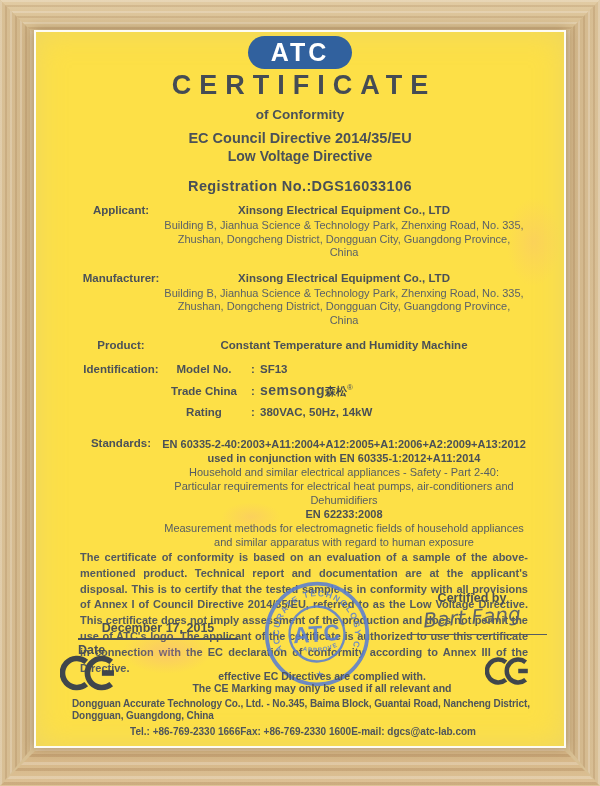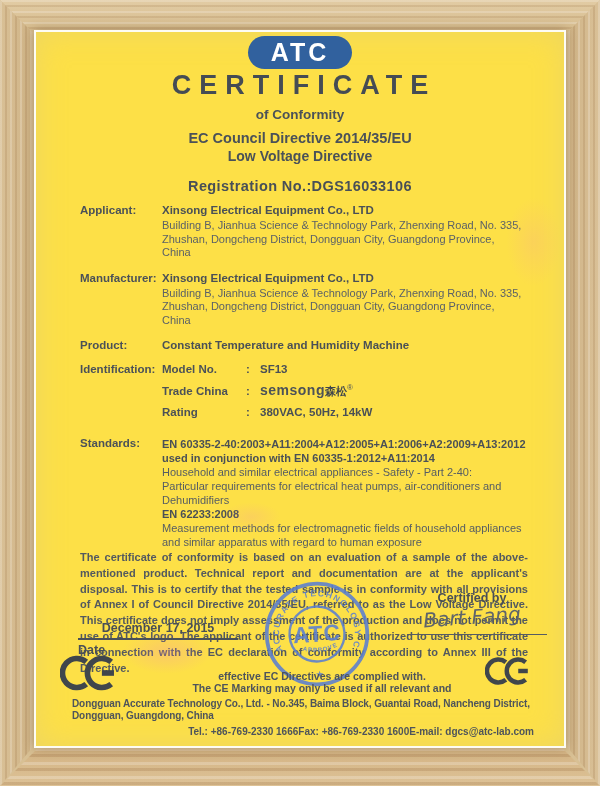--- a/index.html
+++ b/index.html
@@ -66,21 +66,21 @@
     margin-top:1px; font-size:27px; font-weight:bold; letter-spacing:8px;
     color:#454c54; text-indent:8px;
   }
   .sub-conformity { margin-top:6px; font-size:13.5px; font-weight:bold; color:#4a5158; }
   .directive1 { margin-top:8px; font-size:14.5px; font-weight:bold; color:#4a5158; }
   .directive2 { margin-top:2px; font-size:14px; font-weight:bold; color:#4a5158; }
   .registration { margin-top:14px; font-size:14.5px; font-weight:bold; color:#484f57; letter-spacing:.4px; }
 
   
   .info { padding:10px 38px 0 44px; }
-  .row { display:flex; margin-bottom:12px; }
+  .row { display:flex; margin-bottom:12px;text-align:center; }
   .row-label { width:82px; flex:0 0 82px; font-size:11.5px; font-weight:bold; color:#4b5158; }
   .row-value { flex:1; font-size:11.5px; }
   .company-name { font-weight:bold; color:#4a5056; font-size:11.5px; }
   .company-address { margin-top:3px; font-size:11px; line-height:13.5px; color:#5b6167; }
   .product-name { font-weight:bold; color:#4a5056; font-size:11.5px; }
   .ident-row { display:flex; margin-bottom:7px; align-items:baseline; }
   .ident-name { width:84px; flex:0 0 84px; font-size:11.5px; font-weight:bold; color:#4b5158; }
   .ident-sep { width:14px; flex:0 0 14px; font-size:11.5px; font-weight:bold; color:#4b5158; }
   .ident-value { font-size:11.5px; font-weight:bold; color:#4a5056; }
   .brand { font-size:14px; font-weight:bold; letter-spacing:.5px; color:#4c5258; }
@@ -101,21 +101,21 @@
   .certified-label { position:absolute; left:366px; top:6px; width:140px; text-align:center; font-size:12.5px; font-weight:bold; color:#494f56; }
   .signature { position:absolute; left:366px; top:20px; width:140px; text-align:center; font-size:20px; font-style:italic; color:#5e646b; transform:rotate(-4deg); font-family:"DejaVu Sans", sans-serif; }
   .sig-line { position:absolute; left:371px; top:49px; width:140px; border-bottom:1.5px solid #565c63; }
   .date-value { position:absolute; left:42px; top:36px; width:160px; text-align:center; font-size:12.5px; font-weight:bold; color:#494f56; padding-bottom:3px; border-bottom:2px solid #4a5057; }
   .date-label { position:absolute; left:42px; top:58px; width:160px; text-align:left; font-size:12.5px; font-weight:bold; color:#494f56; }
   .ce-left  { position:absolute; left:24px;  top:68px; width:58px; height:40px; }
   .ce-right { position:absolute; left:449px; top:70px; width:46px; height:32px; }
   .ce-note { position:absolute; left:116px; top:86px; width:340px; text-align:center; font-size:10.5px; line-height:11.5px; font-weight:bold; color:#4e545b; }
   .stamp { position:absolute; left:226px; top:-6px; width:110px; height:110px; opacity:.88; }
   .footer-address { position:absolute; left:36px; top:113px; width:468px; font-size:10px; line-height:12px; font-weight:bold; color:#4e545b; letter-spacing:-0.1px; }
-  .footer-contacts { position:absolute; left:36px; top:141px; width:462px; display:flex; justify-content:flex-end; font-size:10px; font-weight:bold; color:#4e545b; }
+  .footer-contacts { position:absolute; left:36px; top:141px; width:462px; display:flex; justify-content:center; font-size:10px; font-weight:bold; color:#4e545b; }
 </style>
 </head>
 <body>
 
 <div class="frame-piece frame-top"></div>
 <div class="frame-piece frame-bottom"></div>
 <div class="frame-piece frame-left"></div>
 <div class="frame-piece frame-right"></div>
 
 <div class="paper">

